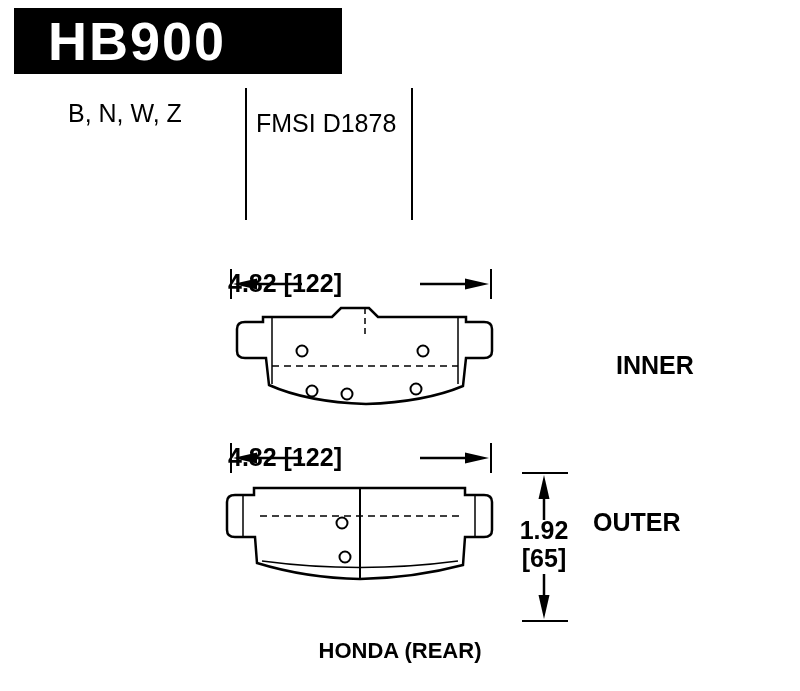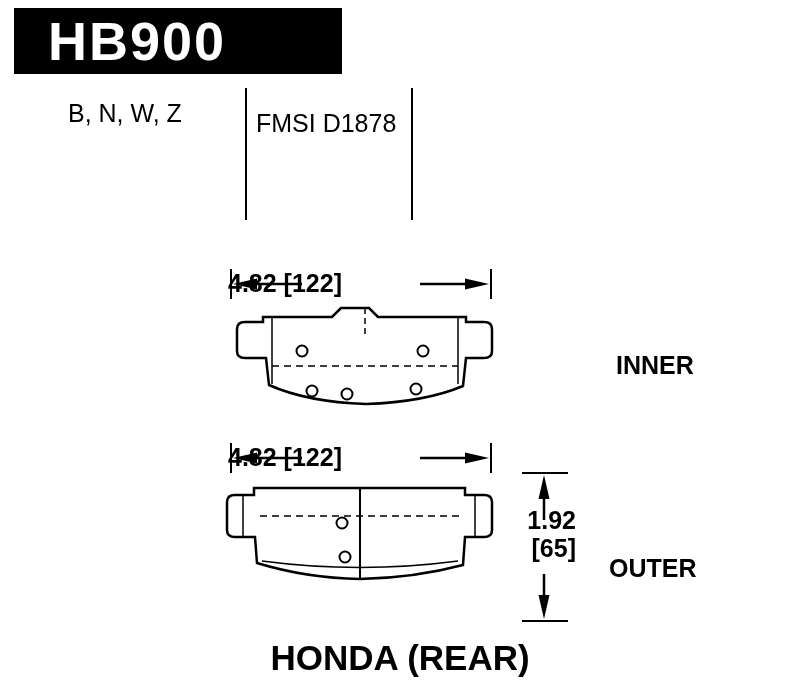--- a/index.html
+++ b/index.html
@@ -29,21 +29,21 @@
   .dim-text-v {
     position: absolute; left: 0; right: 0;
     text-align: center; font-size: 25px; font-weight: bold;
     line-height: 28px; white-space: nowrap;
   }
 
   .pad-label { font-size: 25px; font-weight: bold; white-space: nowrap; }
 
   .footer-app {
     left: 0; top: 638px; width: 800px;
-    text-align: center; font-size: 35px; font-weight: bold;
+    text-align: center; font-size: 22px; font-weight: bold;
   }
 
   svg .ink { stroke: #000; }
 </style>
 </head>
 <body>
 
 <div class="sheet">
 
   <div class="abs part-box">
@@ -108,23 +108,23 @@
 
   <div class="dim" style="left:512px; top:468px; width:64px; height:158px;">
     <svg width="64" height="158">
       <line class="ink" x1="10" y1="5" x2="56" y2="5" stroke-width="2"></line>
       <line class="ink" x1="10" y1="153" x2="56" y2="153" stroke-width="2"></line>
       <polygon points="32,7 26.5,31 37.5,31" fill="#000"></polygon>
       <line class="ink" x1="32" y1="29" x2="32" y2="52" stroke-width="2.5"></line>
       <line class="ink" x1="32" y1="106" x2="32" y2="129" stroke-width="2.5"></line>
       <polygon points="32,151 26.5,127 37.5,127" fill="#000"></polygon>
     </svg>
-    <div class="dim-text-v" style="top:38px;text-align:right;">
+    <div class="dim-text-v" style="top:48px;">
       <div>1.92</div>
       <div>[65]</div>
     </div>
   </div>
 
-  <div class="abs pad-label" style="left:593px; top:554px;margin-left:16px;">OUTER</div>
+  <div class="abs pad-label" style="left:593px; top:508px;">OUTER</div>
 
   <div class="abs footer-app">HONDA (REAR)</div>
 
 </div>
 
 </body></html>

